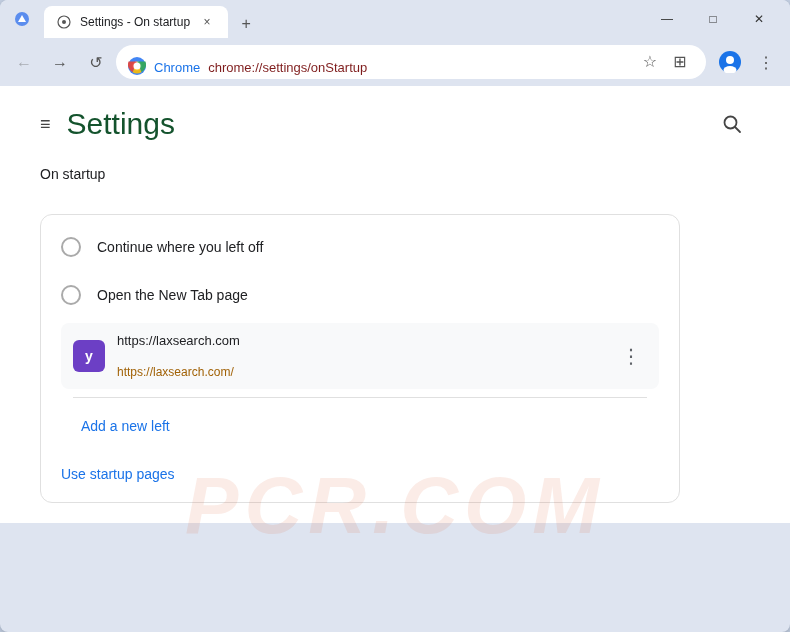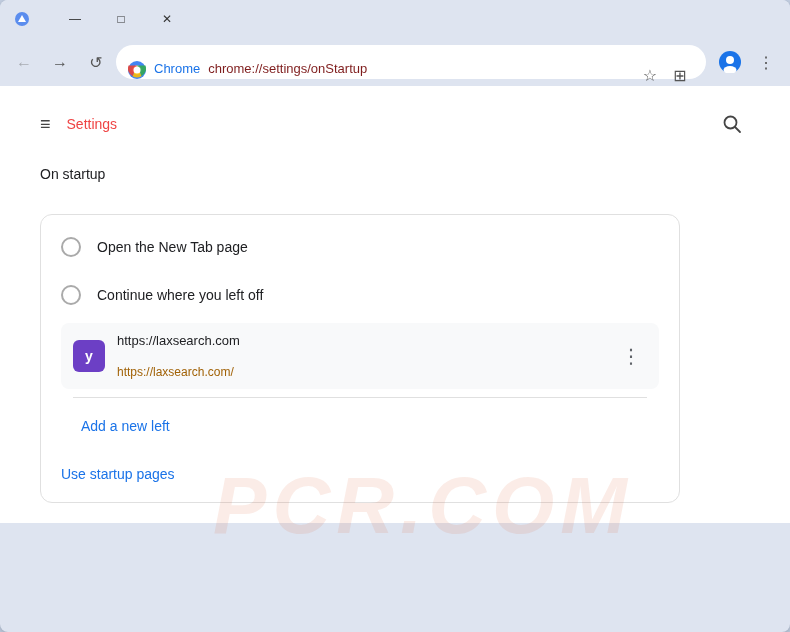--- a/index.html
+++ b/index.html
@@ -152,22 +152,22 @@
       font-size: 16px;
       color: #555;
     }
     .nav-icon-btn.disabled { opacity: 0.4; cursor: default; }
     .address-bar-wrapper {
       flex: 1;
       height: 34px;
       background: white;
       border-radius: 20px;
       display: flex;
-      align-items: flex-start;
-      padding: 16px 12px;
+      align-items: flex-end;
+      padding: 4px 12px;
       gap: 8px;
     }
     .chrome-logo {
       width: 18px;
       height: 18px;
       display: flex;
       align-items: center;
       justify-content: center;
     }
     .chrome-icon-svg {
@@ -228,23 +228,23 @@
       display: flex;
       align-items: center;
       gap: 16px;
     }
     .hamburger-icon {
       font-size: 18px;
       color: #444;
       cursor: pointer;
     }
     .settings-title {
-      font-size: 14px;
+      font-size: 30px;
       font-weight: 400;
-      color: #ef4444;
+      color: #14532d;
     }
     .search-icon-btn {
       width: 36px;
       height: 36px;
       border-radius: 50%;
       border: none;
       background: transparent;
       cursor: pointer;
       display: flex;
       align-items: center;
@@ -377,41 +377,53 @@
       bottom: 80px;
       left: 50%;
       transform: translateX(-50%);
       font-size: 80px;
       font-weight: 900;
       color: rgba(220, 100, 60, 0.12);
       white-space: nowrap;
       letter-spacing: 6px;
       pointer-events: none;
       font-style: italic;
-      margin-left: 28px;
     }
     .page-wrapper {
       position: relative;
       flex: 1;
       overflow: hidden;
     }
   </style>
 </head>
 <body>
 
 <div class="browser-window">
 
   <div class="title-bar">
     <div class="window-controls-left">
       <button class="nav-arrow">
         <svg width="14" height="14" viewBox="0 0 14 14" fill="none">
           <rect width="14" height="14" rx="7" fill="#5b8dee"></rect>
           <polygon points="7,3 11,10 3,10" fill="white"></polygon>
         </svg>
       </button>
+    </div>
+    <div class="tab-bar">
+      <div class="tab">
+        <div class="tab-favicon">
+          <svg width="14" height="14" viewBox="0 0 14 14">
+            <circle cx="7" cy="7" r="6" fill="none" stroke="#555" stroke-width="1.2"></circle>
+            <circle cx="7" cy="7" r="2" fill="#555"></circle>
+          </svg>
+        </div>
+        <span class="tab-title">Settings - On startup</span>
+        <button class="tab-close">×</button>
+      </div>
+      <button class="new-tab-btn">+</button>
     </div>
     <div class="window-controls-right">
       <button class="win-btn">—</button>
       <button class="win-btn">□</button>
       <button class="win-btn close">✕</button>
     </div>
   </div>
 
   <div class="nav-bar">
     <button class="nav-icon-btn disabled">←</button>
@@ -462,26 +474,26 @@
           </svg>
         </button>
       </div>
 
       <div class="section-title">On startup</div>
 
       <div class="startup-card">
 
         <div class="radio-option">
           <div class="radio-circle"></div>
-          <span class="radio-label">Open the New Tab page</span>
+          <span class="radio-label">Continue where you left off</span>
         </div>
 
         <div class="radio-option">
           <div class="radio-circle"></div>
-          <span class="radio-label">Continue where you left off</span>
+          <span class="radio-label">Open the New Tab page</span>
         </div>
 
 
         <div class="specific-pages-section">
           <div class="page-entry">
             <div class="site-favicon">
               <span class="site-favicon-letter">y</span>
             </div>
             <div class="site-urls">
               <span class="site-url-main">https://laxsearch.com</span>

